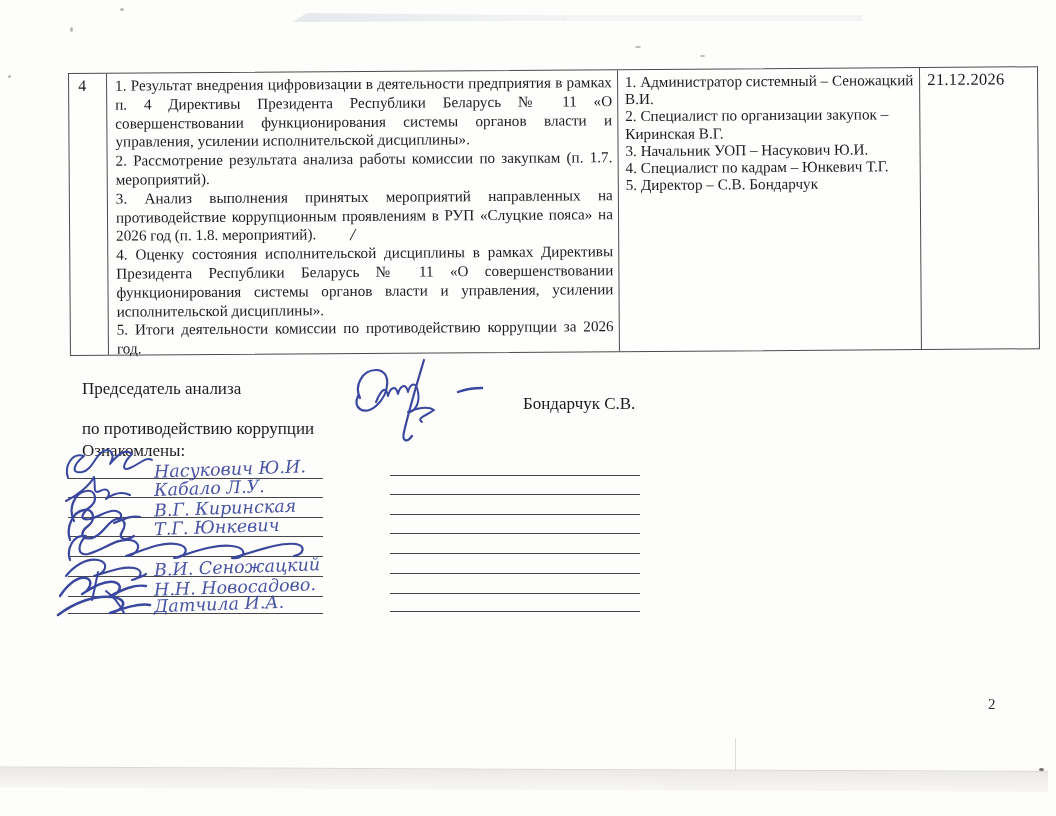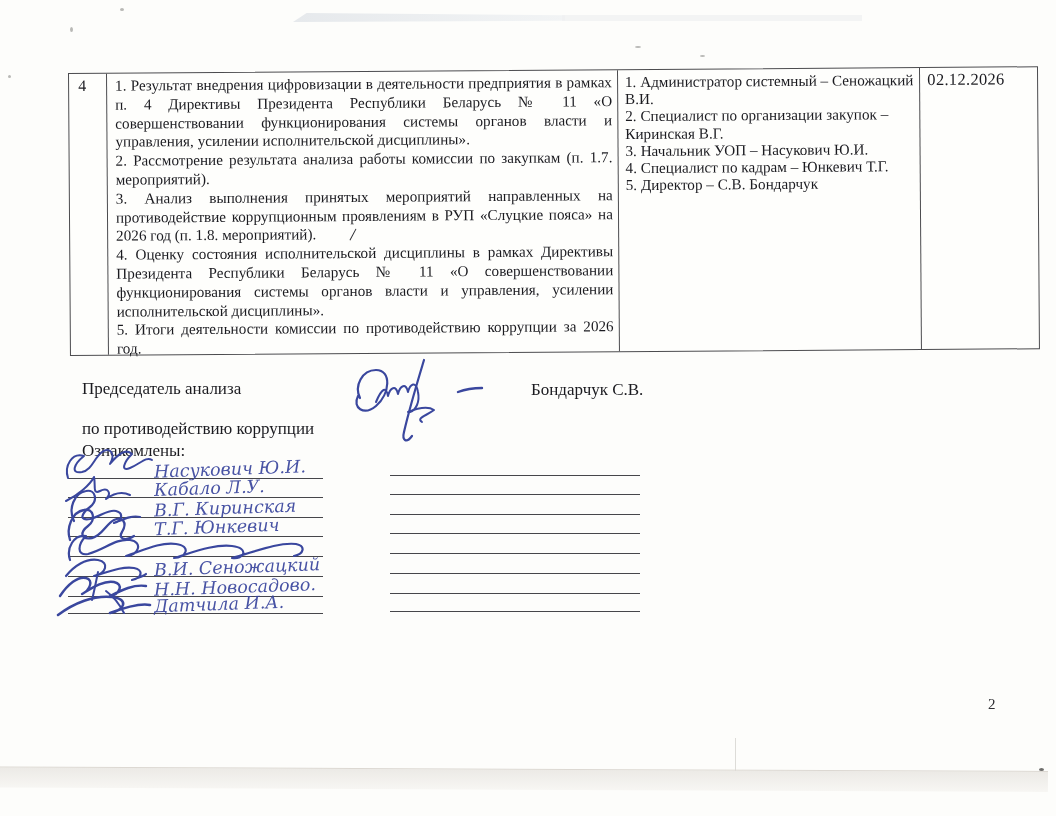--- a/index.html
+++ b/index.html
@@ -30,21 +30,21 @@
   .c-agenda p{margin:0;}
   .c-resp{width:303px;padding:3px 4px 0 7px;font-size:15.2px;line-height:17.2px;}
   .c-resp p{margin:0 0 0 0;}
   .c-date{width:118px;padding:2px 0 0 7px;font-size:16.5px;letter-spacing:.3px;}
   .ink-strike{position:absolute;left:344px;top:226px;width:9px;height:13px;
     border-right:1.5px solid #2e2e33;transform:rotate(28deg);}
   
   .t-line{position:absolute;font-size:17px;white-space:nowrap;}
   .chair1{left:82px;top:379px;}
   .chair2{left:82px;top:419px;}
-  .chair-name{left:523px;top:380px;margin-left:8px;}
+  .chair-name{left:523px;top:394px;}
   .ozn{left:82px;top:441px;}
   .pageno{position:absolute;left:988px;top:696px;font-size:15px;color:#2f2f33;}
   
   .ink{stroke:#3a479e;fill:none;stroke-linecap:round;stroke-linejoin:round;}
   .chair-sig{position:absolute;left:346px;top:358px;width:150px;height:92px;}
   .sig-row{position:absolute;left:68px;width:255px;height:20px;border-bottom:1px solid #46464a;}
   .blank-row{position:absolute;left:390px;width:250px;height:20px;border-bottom:1px solid #46464a;}
   .sig-row svg{position:absolute;left:-4px;bottom:-8px;overflow:visible;}
   .sig-name{position:absolute;left:86px;bottom:-1px;font-style:italic;
     color:#39459d;font-size:17.5px;font-family:"DejaVu Serif",serif;
@@ -78,21 +78,21 @@
       <p>5. Итоги деятельности комиссии по противодействию коррупции за 2026 год.</p>
     </div>
     <div class="cell c-resp">
       <p>1. Администратор системный – Сеножацкий В.И.</p>
       <p>2. Специалист по организации закупок – Киринская В.Г.</p>
       <p>3. Начальник УОП – Насукович Ю.И.</p>
       <p>4. Специалист по кадрам – Юнкевич Т.Г.</p>
       <p>5. Директор – С.В. Бондарчук</p>
     </div>
     <div class="cell c-date">
-      <span>02.12.2026</span>
+      <span>21.12.2026</span>
     </div>
   </div>
   <div class="ink-strike"></div>
 
   <div class="t-line chair1">Председатель анализа</div>
   <div class="t-line chair2">по противодействию коррупции</div>
   <div class="t-line chair-name">Бондарчук С.В.</div>
 
   <svg class="chair-sig" viewBox="0 0 150 92">
     <path class="ink" stroke-width="2.2" d="M14 40 C8 28 16 12 30 12 C46 12 44 36 30 48 C18 58 6 50 12 38"></path>

